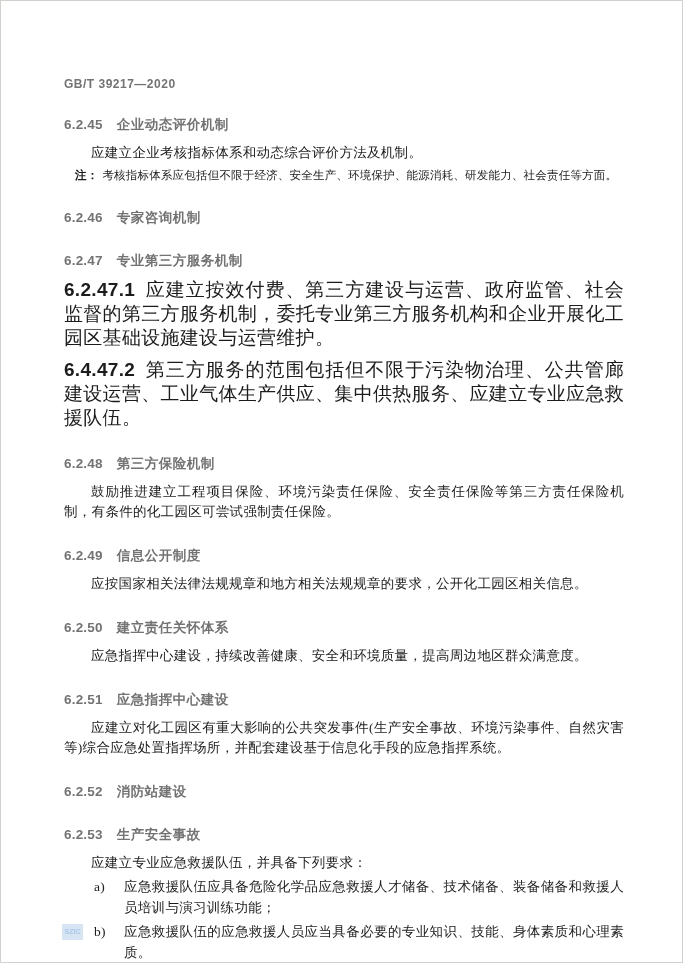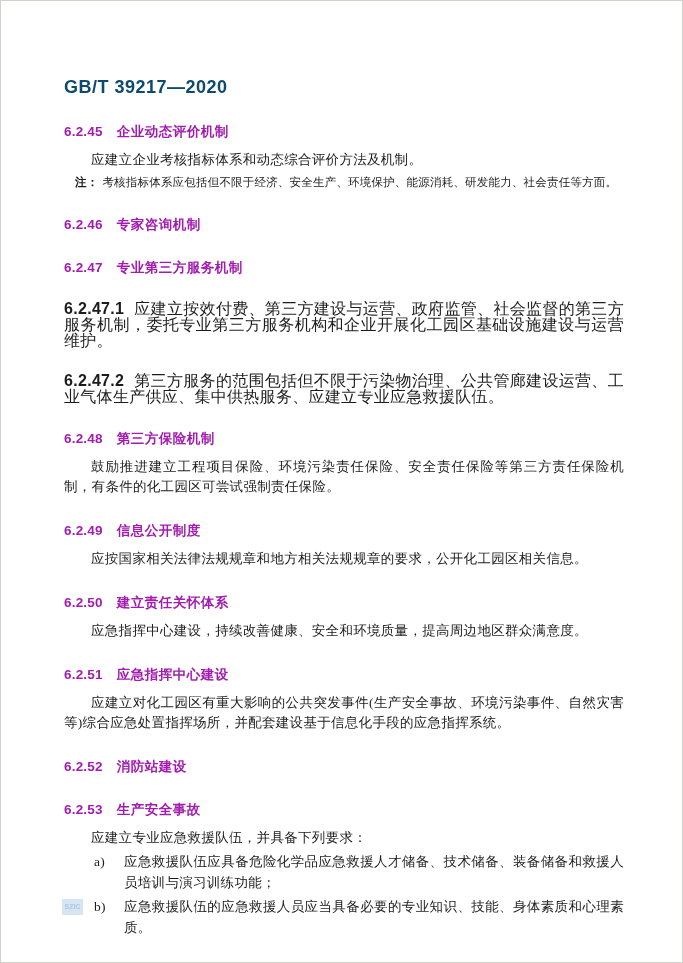--- a/index.html
+++ b/index.html
@@ -14,46 +14,46 @@
     overflow: hidden;
     font-family: "Liberation Serif", "DejaVu Serif", serif;
     color: #1c1c1c;
   }
   .content {
     padding: 76px 58px 0 63px;
   }
   .std-header {
     font-family: "Liberation Sans", "DejaVu Sans", sans-serif;
     font-weight: bold;
-    font-size: 18px;
+    font-size: 12px;
     letter-spacing: .5px;
-    color: #0c4a6e;
+    color: #737373;
   }
   .section-heading {
     margin-top: 25px;
     font-family: "Liberation Sans", "DejaVu Sans", sans-serif;
     font-weight: bold;
     font-size: 13.5px;
-    color: #a21caf;
+    color: #737373;
     letter-spacing: .5px;
   }
   .section-heading .sec-num { margin-right: 14px; letter-spacing: .2px; }
   p { margin: 0; }
   .body-para {
     margin-top: 9px;
     font-size: 13.5px;
     line-height: 20px;
     text-indent: 2em;
     text-align: justify;
     letter-spacing: .3px;
   }
   .sub-para {
-    margin-top: 24px;
-    font-size: 16px;
-    line-height: 16px;
+    margin-top: 8px;
+    font-size: 19px;
+    line-height: 24px;
     text-align: justify;
     letter-spacing: .3px;
   }
   .sub-para .sub-num {
     font-family: "Liberation Sans", "DejaVu Sans", sans-serif;
     font-weight: bold;
     margin-right: 10px;
   }
   .note-para {
     margin-top: 4px;
@@ -124,21 +124,21 @@
       <span class="sec-num">6.2.46</span><span>专家咨询机制</span>
     </div>
 
     <div class="section-heading">
       <span class="sec-num">6.2.47</span><span>专业第三方服务机制</span>
     </div>
     <p class="sub-para">
       <span class="sub-num">6.2.47.1</span><span>应建立按效付费、第三方建设与运营、政府监管、社会监督的第三方服务机制，委托专业第三方服务机构和企业开展化工园区基础设施建设与运营维护。</span>
     </p>
     <p class="sub-para">
-      <span class="sub-num">6.2.47.2</span><span>第三方服务的范围包括但不限于污染物治理、公共管廊建设运营、工业气体生产供应、集中供热服务、应建立专业应急救援队伍。</span>
+      <span class="sub-num">6.4.47.2</span><span>第三方服务的范围包括但不限于污染物治理、公共管廊建设运营、工业气体生产供应、集中供热服务、应建立专业应急救援队伍。</span>
     </p>
 
     <div class="section-heading">
       <span class="sec-num">6.2.48</span><span>第三方保险机制</span>
     </div>
     <p class="body-para">鼓励推进建立工程项目保险、环境污染责任保险、安全责任保险等第三方责任保险机制，有条件的化工园区可尝试强制责任保险。</p>
 
     <div class="section-heading">
       <span class="sec-num">6.2.49</span><span>信息公开制度</span>
     </div>

